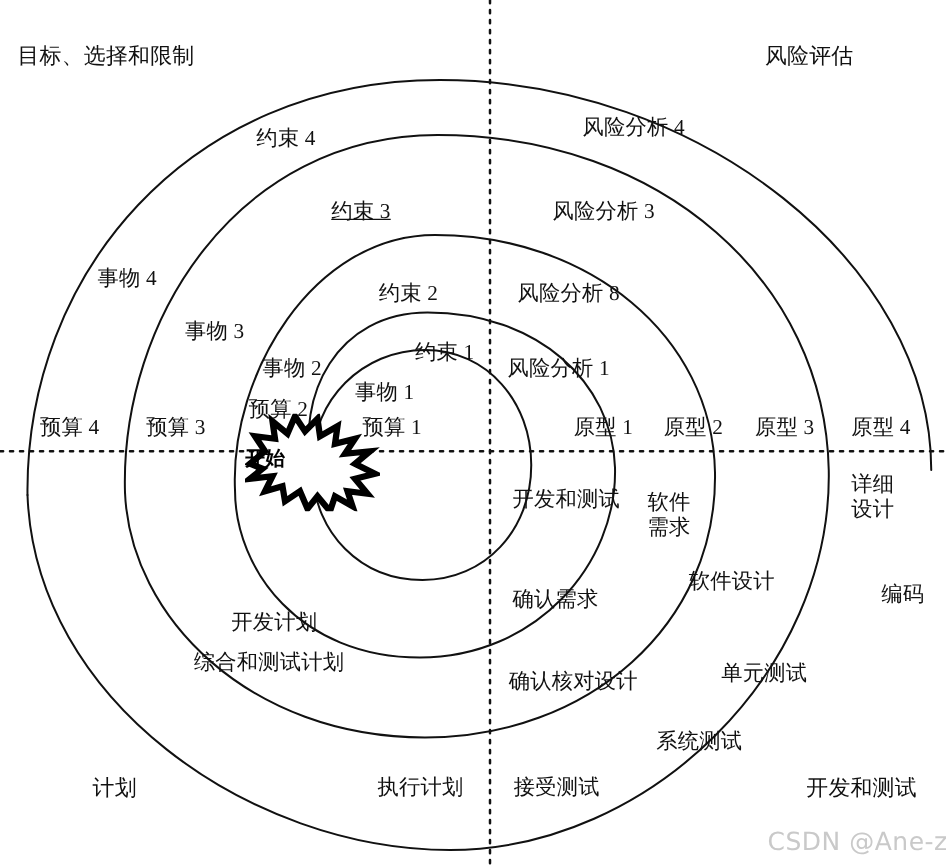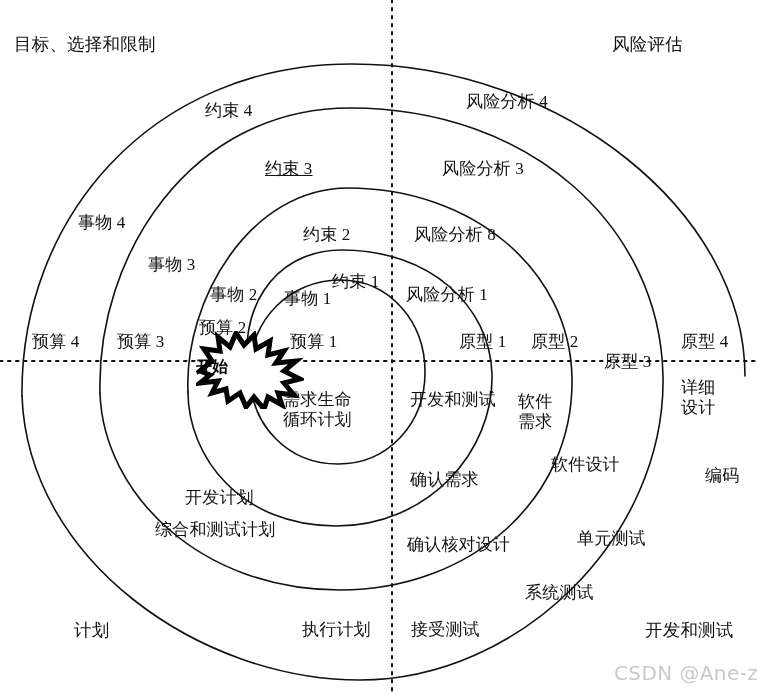--- a/index.html
+++ b/index.html
@@ -112,43 +112,41 @@
   <div class="lbl" style="left:332px; top:272px;">约束 1</div>
 
   <div class="lbl" style="left:466px; top:92px;">风险分析 4</div>
   <div class="lbl" style="left:442px; top:159px;">风险分析 3</div>
   <div class="lbl" style="left:414px; top:225px;">风险分析 8</div>
   <div class="lbl" style="left:406px; top:285px;">风险分析 1</div>
 
   <div class="lbl" style="left:78px; top:213px;">事物 4</div>
   <div class="lbl" style="left:148px; top:255px;">事物 3</div>
   <div class="lbl" style="left:210px; top:285px;">事物 2</div>
-  <div class="lbl" style="left:284px; top:289px;text-align:right;">事物 1</div>
+  <div class="lbl" style="left:284px; top:304px;text-align:right;">事物 1</div>
 
   <div class="lbl" style="left:32px; top:332px;">预算 4</div>
   <div class="lbl" style="left:117px; top:332px;">预算 3</div>
   <div class="lbl" style="left:199px; top:318px;">预算 2</div>
   <div class="lbl" style="left:290px; top:332px;">预算 1</div>
 
   <div class="lbl" style="left:459px; top:332px;">原型 1</div>
   <div class="lbl" style="left:531px; top:332px;">原型 2</div>
-  <div class="lbl" style="left:604px; top:352px;text-align:center;">原型 3</div>
+  <div class="lbl" style="left:604px; top:332px;text-align:center;">原型 3</div>
   <div class="lbl" style="left:681px; top:332px;">原型 4</div>
 
   <div class="lbl center" style="left:681px; top:378px;">详细
 设计</div>
   <div class="lbl" style="left:705px; top:466px;">编码</div>
 
   <div class="lbl" style="left:410px; top:390px;">开发和测试</div>
   <div class="lbl center" style="left:518px; top:392px;">软件
 需求</div>
   <div class="lbl" style="left:551px; top:455px;">软件设计</div>
 
-  <div class="lbl center" style="left:283px; top:390px;">需求生命
-循环计划</div>
   <div class="lbl" style="left:185px; top:448px;margin-top:40px;">开发计划</div>
   <div class="lbl" style="left:410px; top:470px;">确认需求</div>
   <div class="lbl" style="left:155px; top:520px;">综合和测试计划</div>
   <div class="lbl" style="left:407px; top:535px;">确认核对设计</div>
   <div class="lbl" style="left:577px; top:529px;">单元测试</div>
   <div class="lbl" style="left:525px; top:583px;">系统测试</div>
   <div class="lbl" style="left:302px; top:620px;">执行计划</div>
   <div class="lbl" style="left:411px; top:620px;">接受测试</div>
 
   <div class="watermark" style="left:614px; top:661px;">CSDN @Ane-z</div>

